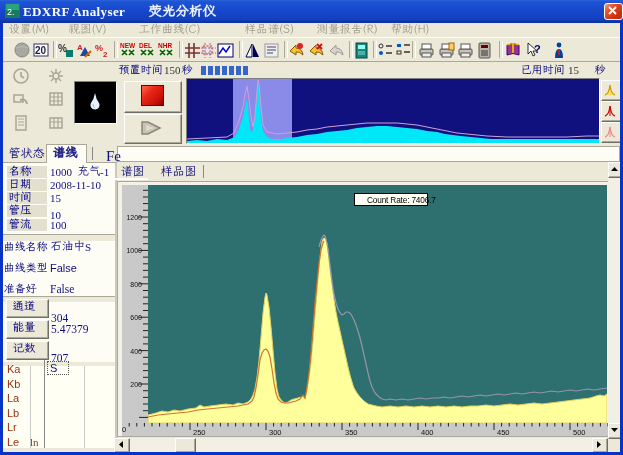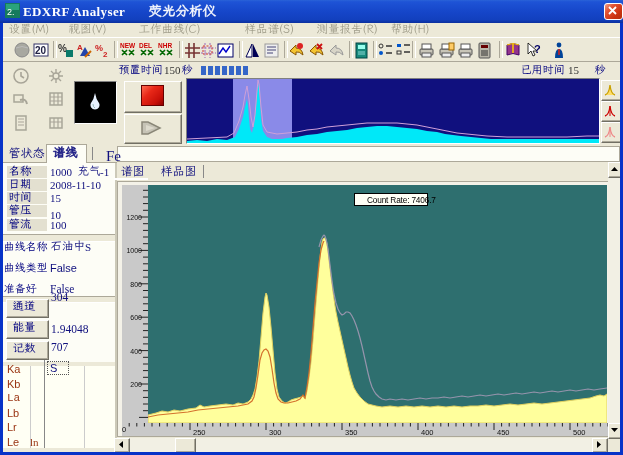--- a/index.html
+++ b/index.html
@@ -309,39 +309,39 @@
 <div class="abs" style="left:50px;top:262px;font-size:11px;color:#10107E;z-index:9;font-family:'Liberation Sans'">False</div>
 <svg style="position:absolute;left:3px;top:283px;z-index:9" width="35" height="15" viewBox="0 0 35 15">
       <path d="M7.5 7.2 7.4 8.7 5.6 8.8V7.2ZM7.5 5.4 7.5 6.6 5.6 6.7V5.5ZM2.3 8.4Q2.7 8.0 3.0 7.5Q3.4 7.0 3.7 6.6Q3.9 6.1 4.1 5.8Q4.3 5.5 4.3 5.4Q4.3 5.3 4.2 5.3Q4.0 5.3 3.8 5.6Q3.5 5.9 3.2 6.3Q2.8 6.8 2.4 7.2Q2.1 7.6 1.7 7.9Q1.4 8.2 1.2 8.2Q1.1 8.3 1.1 8.3Q1.1 8.4 1.2 8.5Q1.4 8.7 1.7 8.8Q1.8 8.8 1.8 8.8Q1.8 8.8 1.8 8.8Q1.9 8.8 2.0 8.7Q2.1 8.6 2.3 8.4ZM7.5 3.5 7.5 4.8 5.6 4.9V3.6ZM3.3 4.0Q3.4 4.0 3.5 3.9Q3.6 3.8 3.7 3.7Q3.8 3.6 3.8 3.5Q3.8 3.5 3.6 3.3Q3.4 3.1 3.2 2.9Q3.0 2.6 2.7 2.4Q2.5 2.2 2.3 2.0Q2.1 1.9 2.0 1.9Q1.9 1.9 1.8 2.0Q1.6 2.2 1.6 2.3Q1.6 2.3 1.8 2.5Q2.1 2.7 2.5 3.1Q2.8 3.5 3.1 3.8Q3.2 4.0 3.3 4.0ZM5.6 9.4 10.9 9.2Q11.0 9.2 11.1 9.1Q11.2 9.1 11.2 9.0Q11.2 8.9 11.0 8.8Q10.9 8.7 10.8 8.6Q10.7 8.5 10.6 8.5Q10.6 8.5 10.5 8.5Q10.3 8.6 10.0 8.6L8.1 8.7L8.1 7.1L10.1 7.0Q10.2 7.0 10.2 7.0Q10.3 7.0 10.3 6.9Q10.3 6.8 10.2 6.7Q10.1 6.6 9.9 6.5Q9.8 6.4 9.8 6.4Q9.7 6.4 9.7 6.4Q9.5 6.4 9.4 6.5Q9.3 6.5 9.2 6.5L8.1 6.5L8.1 5.3L10.0 5.2Q10.1 5.2 10.2 5.2Q10.2 5.2 10.2 5.1Q10.2 5.0 10.1 4.9Q10.0 4.8 9.9 4.7Q9.8 4.6 9.7 4.6Q9.7 4.6 9.6 4.6Q9.5 4.7 9.4 4.7Q9.3 4.7 9.2 4.7L8.1 4.7L8.2 3.5L10.4 3.4Q10.5 3.3 10.5 3.3Q10.6 3.3 10.6 3.2Q10.6 3.1 10.5 3.0Q10.4 2.9 10.3 2.8Q10.1 2.7 10.0 2.7Q10.0 2.7 9.9 2.7Q9.8 2.8 9.5 2.8L8.2 2.9Q8.6 2.3 8.7 2.0Q8.9 1.7 8.9 1.6Q9.0 1.4 9.0 1.4Q9.0 1.3 8.8 1.2Q8.7 1.1 8.6 1.1Q8.4 1.0 8.3 1.0Q8.1 1.0 8.1 1.1Q8.1 1.1 8.1 1.1Q8.2 1.2 8.2 1.3Q8.2 1.3 8.1 1.7Q8.0 2.1 7.6 2.9L5.7 3.0Q6.0 2.6 6.3 2.1Q6.5 1.7 6.8 1.2Q6.8 1.1 6.8 1.1Q6.8 1.1 6.8 1.0Q6.8 0.9 6.7 0.8Q6.5 0.7 6.4 0.6Q6.2 0.6 6.1 0.6Q6.0 0.6 6.0 0.7V0.7Q6.0 0.8 6.0 0.8Q6.0 0.8 6.0 0.9Q6.0 1.1 5.8 1.5Q5.6 2.0 5.2 2.6Q4.9 3.1 4.4 3.7Q4.0 4.3 3.5 4.9Q3.4 5.1 3.4 5.1Q3.4 5.2 3.5 5.2Q3.6 5.2 4.0 4.9Q4.4 4.5 5.0 3.9L4.9 9.1Q4.9 9.4 4.8 9.7Q4.8 9.8 4.8 9.9Q4.8 9.9 4.8 9.9Q4.8 10.2 5.0 10.3Q5.1 10.4 5.3 10.4L5.4 10.5Q5.6 10.5 5.6 10.2Z M14.2 10.0Q14.2 10.2 14.4 10.3Q14.6 10.5 14.8 10.5Q15.0 10.5 15.0 10.2V10.2L14.9 9.8L19.9 9.7Q20.0 9.7 20.1 9.6Q20.2 9.6 20.2 9.5Q20.2 9.4 19.9 9.1L20.3 6.4Q20.3 6.4 20.3 6.3Q20.3 6.3 20.3 6.2Q20.3 6.2 20.2 6.0Q20.1 5.8 19.8 5.8H19.7L14.7 6.1Q14.2 5.9 14.0 5.9Q13.9 5.9 13.9 5.9Q13.9 6.0 13.9 6.0Q14.1 6.3 14.1 6.7L14.2 9.2Q14.3 9.2 14.3 9.3V9.7ZM19.6 6.4 19.5 7.4 17.4 7.5 17.4 6.5ZM16.8 6.6 16.8 7.5 14.8 7.6 14.7 6.7ZM19.4 8.0 19.3 9.1 17.4 9.1 17.4 8.1ZM16.8 8.1 16.8 9.2 14.9 9.2 14.8 8.2ZM16.5 3.9Q14.8 5.1 12.4 5.9Q12.0 6.1 12.0 6.2Q12.0 6.3 12.1 6.3Q12.2 6.3 12.7 6.2Q15.1 5.7 17.1 4.3Q18.5 5.2 20.1 5.7Q20.7 5.9 21.1 6.0Q21.5 6.1 21.6 6.1Q21.6 6.1 21.7 6.0Q21.9 5.9 22.0 5.8Q22.1 5.6 22.1 5.5Q22.1 5.5 21.9 5.4Q20.8 5.2 19.8 4.9Q18.8 4.5 17.7 3.9Q18.6 3.3 19.3 2.5Q19.5 2.3 19.6 2.2Q19.7 2.1 19.7 2.0Q19.7 1.9 19.5 1.7Q19.4 1.6 19.2 1.6L19.0 1.6L16.2 1.8Q16.6 1.4 16.7 1.2Q16.9 1.0 16.9 1.0Q16.9 0.8 16.4 0.5Q16.2 0.4 16.2 0.4Q16.1 0.4 16.1 0.7Q16.1 0.9 15.7 1.4Q14.9 2.4 13.3 3.7Q13.1 3.9 13.1 4.0Q13.1 4.0 13.2 4.0Q13.3 4.0 13.8 3.8Q14.3 3.5 15.1 2.8Q15.9 3.5 16.5 3.9ZM15.6 2.4 18.6 2.2Q17.9 2.9 17.1 3.6Q16.3 3.1 15.6 2.4Z M25.2 4.6 26.3 4.4Q26.2 5.3 26.0 5.9Q25.8 6.6 25.6 7.1Q25.1 6.6 24.7 6.2Q24.8 5.8 24.9 5.4Q25.1 5.0 25.2 4.6ZM30.5 5.6 33.2 5.4Q33.3 5.4 33.4 5.4Q33.5 5.3 33.5 5.2Q33.5 5.2 33.4 5.0Q33.2 4.9 33.1 4.8Q33.0 4.7 32.9 4.7Q32.9 4.7 32.8 4.7Q32.8 4.8 32.8 4.8Q32.6 4.8 32.5 4.8Q32.4 4.8 32.2 4.9L30.4 5.0Q30.4 4.7 30.3 4.5Q30.3 4.2 30.2 4.0Q30.7 3.5 31.1 3.0Q31.5 2.5 31.9 1.9Q31.9 1.9 32.0 1.8Q32.1 1.8 32.1 1.7Q32.1 1.6 31.9 1.4Q31.8 1.3 31.6 1.3H31.5L28.5 1.5H28.3Q28.2 1.5 28.1 1.5Q28.0 1.5 27.9 1.4Q27.9 1.4 27.8 1.4Q27.7 1.4 27.7 1.5Q27.7 1.6 27.9 1.8Q28.1 2.1 28.3 2.1H28.4Q28.4 2.1 28.5 2.1Q28.6 2.1 28.7 2.1L31.1 1.9Q30.9 2.3 30.6 2.7Q30.3 3.0 29.9 3.4L29.9 3.3Q29.8 3.3 29.8 3.2Q29.7 3.2 29.7 3.2Q29.6 3.2 29.5 3.2Q29.2 3.4 29.2 3.5Q29.2 3.6 29.3 3.7Q29.5 3.9 29.6 4.3Q29.7 4.6 29.8 5.0L27.8 5.1H27.7Q27.6 5.1 27.4 5.1Q27.3 5.1 27.2 5.0Q27.2 5.0 27.1 5.0Q27.1 5.0 27.1 5.1Q27.1 5.2 27.1 5.4Q27.2 5.5 27.4 5.6Q27.4 5.7 27.5 5.7Q27.6 5.7 27.7 5.7Q27.7 5.7 27.8 5.7Q27.9 5.7 28.0 5.7L29.9 5.6Q30.0 6.1 30.0 6.7Q30.0 7.3 30.0 7.8Q30.0 8.4 30.0 8.8Q30.0 9.1 30.0 9.3Q29.9 9.4 29.9 9.4Q29.9 9.5 29.9 9.5Q29.8 9.5 29.8 9.5Q29.2 9.3 28.5 9.0Q28.3 8.9 28.2 8.9Q28.1 8.9 28.1 8.9Q28.1 9.1 28.2 9.2Q28.4 9.4 28.7 9.6Q29.0 9.8 29.2 10.0Q29.5 10.2 29.8 10.3Q30.0 10.4 30.1 10.4Q30.4 10.4 30.5 10.1Q30.6 9.8 30.7 9.3Q30.7 8.7 30.7 8.1Q30.7 7.5 30.7 6.8Q30.6 6.2 30.5 5.6ZM27.5 3.8 27.1 3.8 27.1 3.5V3.4Q27.1 3.2 26.9 3.1Q26.8 3.0 26.6 3.0Q26.5 3.0 26.4 3.0Q26.3 3.0 26.3 3.1Q26.3 3.1 26.3 3.2Q26.3 3.3 26.4 3.4Q26.4 3.5 26.4 3.6V3.6L26.4 3.9Q26.1 4.0 25.8 4.0Q25.6 4.0 25.3 4.1Q25.4 3.4 25.6 2.7Q25.7 2.1 25.8 1.5V1.5Q25.8 1.3 25.6 1.2Q25.5 1.1 25.3 1.1Q25.1 1.0 25.0 1.0Q24.9 1.0 24.9 1.1Q24.9 1.2 24.9 1.2Q25.0 1.4 25.0 1.6V1.7Q25.0 2.1 24.9 2.8Q24.8 3.4 24.6 4.1Q24.4 4.1 24.1 4.2Q23.9 4.2 23.6 4.2Q23.6 4.2 23.5 4.2Q23.4 4.2 23.3 4.2Q23.3 4.2 23.2 4.2Q23.1 4.2 23.1 4.2H23.0Q22.9 4.2 22.9 4.2Q22.9 4.3 23.0 4.4Q23.0 4.6 23.2 4.7Q23.3 4.9 23.5 4.9Q23.5 4.9 23.6 4.9Q23.6 4.9 23.8 4.8Q24.0 4.8 24.5 4.7Q24.4 5.0 24.3 5.3Q24.3 5.7 24.2 5.9Q24.1 6.1 24.1 6.1Q24.1 6.2 24.1 6.3Q24.1 6.3 24.1 6.4Q24.1 6.4 24.1 6.4Q24.2 6.6 24.3 6.7Q24.4 6.7 24.5 6.8Q24.7 7.0 24.9 7.2Q25.1 7.4 25.3 7.6Q24.9 8.3 24.4 8.8Q23.8 9.3 23.3 9.7Q23.1 9.9 23.1 10.0Q23.1 10.0 23.2 10.0Q23.3 10.0 23.7 9.8Q24.1 9.6 24.7 9.2Q25.2 8.7 25.7 8.0Q26.0 8.3 26.2 8.6Q26.5 8.9 26.7 9.2Q26.8 9.3 26.8 9.3Q27.0 9.3 27.1 9.2Q27.3 9.0 27.3 8.9Q27.3 8.8 27.1 8.7Q26.9 8.5 26.7 8.2Q26.5 8.0 26.3 7.8Q26.1 7.6 26.0 7.5Q26.4 6.9 26.6 6.1Q26.8 5.3 27.0 4.2Q27.6 4.1 27.7 4.0Q27.8 3.9 27.8 3.9Q27.8 3.8 27.6 3.8Q27.6 3.8 27.6 3.8Q27.5 3.8 27.5 3.8Z" fill="#00007F"></path>
     </svg>
 <div class="abs mono" style="left:50px;top:283px;font-size:11.5px;color:#10107E;z-index:9">False</div>
 <div class="abs" style="left:3px;top:296px;width:112px;height:5px;background:#ECE9D8;border-top:1px solid #ACA899;border-bottom:1px solid #fff;z-index:8"></div>
 <div class="abs btn" style="left:6px;top:299px;width:41px;height:17px;z-index:8"></div>
 <svg style="position:absolute;left:12px;top:300px;z-index:9" width="25" height="16" viewBox="0 0 25 16">
       <path d="M7.1 5.1V6.2L5.5 6.3V5.2ZM9.6 5.0V6.1L7.8 6.2V5.1ZM10.9 10.5H10.9Q11.1 10.5 11.3 10.4Q11.4 10.2 11.4 10.1Q11.5 9.9 11.5 9.9Q11.5 9.8 11.3 9.8H11.2Q10.4 9.8 9.4 9.7Q8.4 9.6 7.3 9.4Q6.3 9.3 5.4 9.1Q4.5 9.0 3.8 8.8Q3.6 8.8 3.4 8.8Q3.2 8.7 3.0 8.7Q3.6 8.3 3.8 8.1Q4.0 7.8 4.0 7.6Q4.0 7.5 3.9 7.4Q3.9 7.3 3.7 7.2Q3.5 7.0 3.0 6.7Q2.9 6.7 2.9 6.7Q2.9 6.6 2.9 6.6Q3.1 6.4 3.3 6.1Q3.5 5.9 3.8 5.5Q3.9 5.5 3.9 5.4Q4.0 5.3 4.0 5.2Q4.0 5.1 3.9 5.1Q3.8 5.0 3.7 4.9Q3.6 4.9 3.6 4.9Q3.5 4.9 3.5 4.9Q3.5 4.9 3.4 4.9L1.9 5.0Q1.8 5.0 1.8 5.0Q1.7 5.0 1.7 5.0Q1.5 5.0 1.3 5.0Q1.3 5.0 1.3 5.0Q1.2 5.0 1.2 5.0Q1.1 5.0 1.1 5.0Q1.1 5.2 1.3 5.4Q1.5 5.6 1.7 5.6Q1.8 5.6 1.9 5.6Q1.9 5.6 2.1 5.6L3.0 5.5Q2.8 5.7 2.7 5.9Q2.5 6.1 2.4 6.3Q2.2 6.6 2.2 6.8Q2.2 7.0 2.5 7.2Q2.7 7.3 2.9 7.4Q3.0 7.5 3.2 7.6Q3.2 7.6 3.2 7.7Q3.2 7.7 3.2 7.7Q2.8 8.2 2.1 8.7Q1.6 8.8 1.4 8.8Q1.1 8.9 1.1 8.9Q1.0 9.0 1.0 9.1Q1.0 9.4 1.1 9.5Q1.2 9.6 1.3 9.6Q1.4 9.6 1.5 9.5Q1.8 9.4 2.1 9.4Q2.4 9.3 2.7 9.3Q3.0 9.3 3.2 9.4Q3.5 9.4 3.7 9.5Q4.4 9.6 5.3 9.8Q6.2 9.9 7.2 10.1Q8.2 10.3 9.1 10.4Q10.1 10.5 10.9 10.5ZM7.2 3.6 7.1 4.6 5.5 4.7V3.7ZM9.6 3.5V4.5L7.8 4.6V3.6ZM3.1 4.3Q3.2 4.3 3.3 4.2Q3.4 4.1 3.4 4.0Q3.5 3.9 3.5 3.8Q3.5 3.7 3.3 3.6Q3.2 3.5 2.9 3.3Q2.7 3.1 2.4 3.0Q2.2 2.8 2.0 2.7Q1.8 2.6 1.7 2.6Q1.7 2.6 1.5 2.7Q1.4 2.9 1.4 3.0Q1.4 3.0 1.4 3.1Q1.5 3.2 1.6 3.2Q1.9 3.4 2.2 3.7Q2.5 3.9 2.9 4.2Q3.0 4.3 3.1 4.3ZM3.6 2.7Q3.7 2.7 3.9 2.6Q4.0 2.4 4.0 2.3Q4.0 2.2 3.9 2.0Q3.7 1.9 3.5 1.7Q3.2 1.5 3.0 1.4Q2.7 1.2 2.6 1.1Q2.4 1.0 2.3 1.0Q2.2 1.0 2.1 1.2Q2.0 1.3 2.0 1.3Q2.0 1.4 2.2 1.6Q2.8 2.0 3.4 2.6Q3.5 2.7 3.6 2.7ZM9.6 6.6 9.6 8.3Q9.1 8.2 8.5 7.9Q8.4 7.9 8.4 7.9Q8.3 7.9 8.3 7.9Q8.2 7.9 8.2 7.9Q8.2 8.0 8.4 8.2Q8.6 8.4 8.9 8.7Q9.2 8.9 9.4 9.0Q9.7 9.2 9.7 9.2Q9.9 9.2 10.1 9.0Q10.3 8.8 10.3 8.6Q10.3 8.5 10.3 8.4Q10.3 8.3 10.3 8.2L10.2 3.5Q10.2 3.5 10.3 3.4Q10.3 3.3 10.3 3.3Q10.3 3.2 10.2 3.1Q10.1 2.9 9.8 2.9H9.7L7.9 3.0L7.7 2.9Q8.2 2.6 8.7 2.3Q9.1 2.0 9.6 1.6Q9.7 1.6 9.8 1.5Q9.8 1.4 9.8 1.3Q9.8 1.2 9.7 1.1Q9.6 0.9 9.3 0.9H9.2L5.4 1.2Q5.3 1.2 5.3 1.2Q5.2 1.2 5.2 1.2Q5.0 1.2 4.8 1.2Q4.8 1.1 4.8 1.1Q4.8 1.1 4.7 1.1Q4.7 1.1 4.7 1.2L4.7 1.4Q4.8 1.5 5.0 1.7Q5.0 1.8 5.1 1.8Q5.2 1.8 5.3 1.8Q5.3 1.8 5.4 1.8Q5.5 1.8 5.6 1.8L8.7 1.6Q8.5 1.7 8.1 2.0Q7.8 2.3 7.3 2.6Q7.0 2.3 6.7 2.1Q6.4 1.9 6.4 1.9Q6.3 1.9 6.2 2.0Q6.1 2.1 6.1 2.2L6.1 2.3Q6.1 2.3 6.2 2.4Q6.4 2.6 6.7 2.7Q6.9 2.9 7.1 3.0L5.5 3.1Q5.2 3.0 5.0 3.0Q4.8 2.9 4.8 2.9Q4.7 2.9 4.7 3.0Q4.7 3.0 4.7 3.1Q4.8 3.4 4.8 3.8L4.8 7.6Q4.8 7.8 4.8 8.0Q4.8 8.2 4.8 8.3Q4.8 8.3 4.8 8.4Q4.8 8.4 4.8 8.4Q4.8 8.6 4.9 8.7Q5.0 8.8 5.1 8.8L5.3 8.8Q5.4 8.8 5.4 8.7Q5.5 8.7 5.5 8.5V6.8L7.1 6.7V7.3Q7.1 7.8 7.1 8.1Q7.1 8.1 7.1 8.1Q7.1 8.2 7.1 8.2Q7.1 8.3 7.2 8.4Q7.3 8.5 7.5 8.6Q7.6 8.6 7.6 8.6Q7.8 8.6 7.8 8.4V6.7Z M20.5 7.1 20.5 8.0 17.7 8.1 17.7 7.2ZM20.6 5.8 20.5 6.5 17.7 6.7 17.6 5.9ZM22.6 10.6H22.7Q22.9 10.6 23.0 10.4Q23.1 10.3 23.2 10.1Q23.3 10.0 23.3 10.0Q23.3 9.9 23.0 9.9H22.9Q22.1 9.9 21.0 9.8Q20.0 9.7 18.9 9.5Q17.9 9.4 17.0 9.2Q16.0 9.0 15.3 8.9Q15.0 8.8 14.7 8.8Q15.2 8.3 15.4 8.1Q15.6 7.9 15.6 7.7Q15.6 7.6 15.5 7.5Q15.5 7.5 15.3 7.3Q15.0 7.2 14.6 6.9Q14.5 6.8 14.5 6.8Q14.5 6.8 14.5 6.7Q14.7 6.5 14.9 6.2Q15.1 6.0 15.4 5.6Q15.5 5.6 15.5 5.5Q15.6 5.4 15.6 5.4Q15.6 5.2 15.4 5.1Q15.3 5.0 15.1 5.0Q15.1 5.0 15.1 5.0Q15.1 5.0 15.0 5.0L13.4 5.1Q13.4 5.1 13.3 5.1Q13.2 5.1 13.2 5.1Q13.0 5.1 12.8 5.1Q12.8 5.1 12.8 5.1Q12.8 5.1 12.8 5.1Q12.7 5.1 12.7 5.2L12.7 5.3Q12.8 5.5 12.9 5.6Q13.0 5.7 13.3 5.7Q13.3 5.7 13.4 5.7Q13.5 5.7 13.6 5.7L14.6 5.6Q14.4 5.8 14.3 6.0Q14.1 6.2 14.0 6.4Q13.8 6.7 13.8 6.9Q13.8 7.1 14.1 7.3Q14.5 7.5 14.8 7.7Q14.8 7.8 14.8 7.8Q14.8 7.8 14.8 7.9Q14.6 8.1 14.4 8.3Q14.1 8.5 13.8 8.8Q13.2 8.8 12.9 8.9Q12.6 8.9 12.5 9.0Q12.4 9.1 12.4 9.2Q12.4 9.5 12.6 9.6Q12.7 9.6 12.7 9.6Q12.8 9.6 12.9 9.6Q13.3 9.5 13.6 9.4Q13.9 9.4 14.2 9.4Q14.4 9.4 14.7 9.4Q15.0 9.5 15.2 9.5Q15.8 9.6 16.5 9.8Q17.2 9.9 18.0 10.1Q18.8 10.2 19.6 10.3Q20.4 10.4 21.2 10.5Q22.0 10.6 22.6 10.6ZM20.6 4.5 20.6 5.2 17.6 5.4 17.6 4.7ZM14.7 4.5Q14.8 4.5 14.9 4.3Q15.0 4.2 15.0 4.1Q15.1 4.0 15.1 4.0Q15.1 3.8 14.9 3.7Q14.9 3.6 14.6 3.5Q14.4 3.4 14.2 3.2Q13.9 3.0 13.6 2.9Q13.4 2.7 13.3 2.7Q13.2 2.7 13.0 2.9Q12.9 3.0 12.9 3.1Q12.9 3.2 13.2 3.3Q13.4 3.5 13.8 3.8Q14.1 4.0 14.4 4.3Q14.6 4.5 14.7 4.5ZM15.2 2.9Q15.2 2.9 15.3 2.8Q15.4 2.7 15.5 2.6Q15.6 2.5 15.6 2.4Q15.6 2.3 15.4 2.2Q15.3 2.0 15.0 1.8Q14.8 1.6 14.6 1.5Q14.3 1.3 14.1 1.2Q13.9 1.1 13.9 1.1Q13.7 1.1 13.6 1.3Q13.5 1.4 13.5 1.5Q13.5 1.6 13.7 1.7Q14.0 1.9 14.3 2.2Q14.6 2.4 14.9 2.7Q15.1 2.9 15.2 2.9ZM18.5 2.0Q18.5 1.9 18.4 1.7Q18.2 1.5 18.0 1.3Q17.7 1.1 17.5 0.9Q17.3 0.8 17.3 0.8Q17.1 0.8 17.0 0.9Q16.9 1.1 16.9 1.1Q16.9 1.2 17.0 1.3Q17.3 1.5 17.5 1.8Q17.7 2.0 17.9 2.3Q18.0 2.4 18.1 2.4Q18.1 2.4 18.3 2.3Q18.4 2.3 18.5 2.2Q18.5 2.1 18.5 2.0ZM17.8 8.7 21.1 8.6Q21.2 8.6 21.3 8.6Q21.4 8.5 21.4 8.5Q21.4 8.3 21.1 8.0L21.3 4.6Q21.3 4.5 21.4 4.5Q21.4 4.4 21.4 4.3Q21.4 4.3 21.3 4.2Q21.3 4.1 21.2 4.0Q21.0 3.9 20.9 3.9H20.7L18.5 4.0Q18.9 3.7 19.0 3.6Q19.2 3.4 19.2 3.4Q19.2 3.3 19.2 3.3Q19.2 3.2 19.2 3.2Q19.2 3.1 19.1 3.0L22.2 2.8Q22.5 2.8 22.5 2.6Q22.5 2.6 22.4 2.4Q22.3 2.3 22.2 2.2Q22.0 2.2 21.9 2.2Q21.9 2.2 21.8 2.2Q21.8 2.2 21.8 2.2Q21.6 2.2 21.5 2.2Q21.4 2.3 21.2 2.3L19.8 2.4Q20.3 1.9 20.6 1.6Q20.9 1.2 20.9 1.1Q20.9 1.0 20.6 0.8Q20.4 0.5 20.3 0.5Q20.2 0.5 20.2 0.6Q20.1 0.8 20.1 0.9Q20.1 1.0 20.0 1.1Q19.9 1.3 19.6 1.7Q19.4 2.0 19.0 2.4L16.4 2.6Q16.3 2.6 16.3 2.6Q16.2 2.6 16.2 2.6Q16.0 2.6 15.8 2.6H15.7Q15.6 2.6 15.6 2.6Q15.6 2.7 15.7 2.7Q15.7 2.9 15.9 3.0Q16.0 3.2 16.2 3.2Q16.3 3.2 16.4 3.2Q16.5 3.2 16.6 3.1L18.6 3.0Q18.5 3.2 18.3 3.5Q18.0 3.8 17.8 4.1L17.6 4.1Q17.1 3.9 16.9 3.9Q16.8 3.9 16.8 4.0Q16.8 4.1 16.8 4.2Q16.9 4.3 16.9 4.5Q16.9 4.6 16.9 4.8L17.1 7.9V8.1Q17.1 8.2 17.1 8.4Q17.1 8.5 17.0 8.6V8.7Q17.0 8.9 17.2 8.9Q17.3 9.0 17.4 9.1Q17.5 9.1 17.6 9.1Q17.7 9.1 17.7 9.0Q17.8 9.0 17.8 8.9V8.8Z" fill="#00007F"></path>
     </svg>
-<div class="abs mono" style="left:51px;top:291px;font-size:11.5px;color:#10107E;z-index:9">304</div>
+<div class="abs mono" style="left:51px;top:312px;font-size:11.5px;color:#10107E;z-index:9">304</div>
 <div class="abs btn" style="left:6px;top:320px;width:41px;height:17px;z-index:8"></div>
 <svg style="position:absolute;left:12px;top:321px;z-index:9" width="25" height="16" viewBox="0 0 25 16">
       <path d="M5.2 6.8 5.2 7.7 2.8 7.8 2.8 6.9ZM7.0 6.0 7.0 9.3Q7.0 9.8 7.2 10.1Q7.3 10.3 7.8 10.4Q8.2 10.5 9.0 10.5Q9.4 10.5 9.8 10.4Q10.3 10.4 10.7 10.3Q11.0 10.2 11.2 10.1Q11.3 9.9 11.4 9.5Q11.4 9.1 11.4 8.5Q11.4 8.3 11.4 8.1Q11.4 7.8 11.3 7.7Q11.3 7.5 11.2 7.5Q11.0 7.5 11.0 7.9Q11.0 8.5 10.9 8.8Q10.8 9.1 10.8 9.3Q10.7 9.5 10.6 9.5Q10.5 9.6 10.4 9.6Q10.1 9.7 9.7 9.7Q9.4 9.7 9.0 9.7Q8.3 9.7 8.1 9.7Q7.8 9.7 7.7 9.6Q7.7 9.5 7.7 9.3L7.7 8.2Q8.4 8.0 9.0 7.7Q9.7 7.5 10.4 7.2Q10.5 7.1 10.6 7.1Q10.6 7.0 10.6 6.9Q10.6 6.9 10.5 6.7Q10.5 6.5 10.4 6.3Q10.3 6.2 10.2 6.2Q10.1 6.2 10.1 6.3Q9.9 6.6 9.7 6.7Q9.3 6.9 8.8 7.2Q8.3 7.4 7.7 7.6L7.7 5.8Q7.7 5.6 7.6 5.5Q7.4 5.5 7.3 5.4Q7.1 5.4 7.0 5.4Q6.8 5.4 6.8 5.5Q6.8 5.5 6.8 5.5Q7.0 5.7 7.0 6.0ZM5.2 5.3 5.2 6.2 2.8 6.3 2.8 5.5ZM5.2 8.3 5.2 10.0Q4.9 9.9 4.6 9.8Q4.3 9.8 4.1 9.6Q3.9 9.6 3.8 9.6Q3.7 9.6 3.7 9.6Q3.7 9.7 3.9 9.9Q4.1 10.1 4.4 10.4Q4.7 10.6 5.0 10.7Q5.3 10.9 5.4 10.9Q5.5 10.9 5.6 10.8Q5.7 10.7 5.9 10.6Q6.0 10.4 6.0 10.2Q6.0 10.1 6.0 10.0Q6.0 9.9 6.0 9.8L5.9 5.3Q5.9 5.3 5.9 5.2Q5.9 5.2 5.9 5.1Q5.9 5.0 5.9 5.0Q5.8 4.9 5.7 4.8Q5.6 4.7 5.6 4.7Q5.5 4.7 5.5 4.7Q5.4 4.7 5.4 4.7Q5.4 4.7 5.3 4.7L2.8 4.9Q2.2 4.6 2.1 4.6Q2.0 4.6 2.0 4.7Q2.0 4.7 2.0 4.8Q2.0 4.8 2.0 4.9Q2.1 5.0 2.1 5.2Q2.1 5.3 2.1 5.5V5.6L2.1 9.6Q2.1 9.8 2.0 9.9Q2.0 10.0 2.0 10.2Q2.0 10.2 2.0 10.3Q2.0 10.4 2.1 10.6Q2.3 10.7 2.4 10.7Q2.5 10.8 2.6 10.8Q2.8 10.8 2.8 10.4L2.8 8.4ZM2.1 3.5 1.9 3.5Q1.9 3.6 1.8 3.6Q1.8 3.6 1.7 3.6Q1.6 3.6 1.5 3.5Q1.4 3.5 1.3 3.5H1.3Q1.1 3.5 1.1 3.6Q1.1 3.6 1.2 3.7Q1.3 4.0 1.4 4.1Q1.5 4.2 1.7 4.2Q1.8 4.2 2.2 4.2Q2.6 4.1 3.2 4.0Q3.8 3.9 4.4 3.8Q5.0 3.7 5.5 3.6Q5.7 3.9 5.9 4.2Q6.0 4.4 6.2 4.4Q6.2 4.4 6.3 4.4Q6.4 4.3 6.5 4.2Q6.6 4.1 6.6 4.0Q6.6 3.9 6.5 3.7Q6.4 3.5 6.2 3.3Q6.0 3.0 5.7 2.8Q5.5 2.5 5.4 2.3Q5.2 2.1 5.1 2.1Q5.0 1.9 4.8 1.9Q4.7 1.9 4.6 2.0Q4.5 2.1 4.5 2.2Q4.5 2.3 4.6 2.4Q4.8 2.6 4.9 2.7Q5.0 2.9 5.2 3.1Q4.6 3.2 4.0 3.3Q3.5 3.4 2.9 3.4Q3.3 2.9 3.6 2.4Q3.9 1.9 4.1 1.6Q4.2 1.2 4.2 1.2Q4.2 1.0 4.1 0.9Q3.9 0.7 3.7 0.6Q3.6 0.6 3.5 0.6Q3.4 0.6 3.4 0.7V0.8Q3.4 1.1 3.2 1.5Q3.0 2.0 2.7 2.5Q2.4 3.0 2.1 3.5ZM7.1 1.1 7.0 4.3Q7.0 4.8 7.3 5.0Q7.5 5.3 7.8 5.3Q8.1 5.3 8.3 5.4Q8.6 5.4 8.9 5.4Q9.6 5.4 10.0 5.3Q10.4 5.3 10.6 5.1Q10.8 5.0 10.9 4.8Q10.9 4.6 10.9 4.2Q10.9 3.5 10.9 3.2Q10.8 2.9 10.7 2.9Q10.7 2.9 10.6 3.0Q10.5 3.1 10.5 3.3Q10.4 3.9 10.4 4.2Q10.3 4.4 10.2 4.5Q10.1 4.6 9.9 4.6Q9.7 4.7 9.4 4.7Q9.1 4.7 8.9 4.7Q8.4 4.7 8.1 4.7Q7.9 4.6 7.8 4.5Q7.7 4.5 7.7 4.3L7.7 3.6Q8.4 3.4 9.0 3.1Q9.6 2.9 10.3 2.5Q10.3 2.5 10.3 2.5Q10.4 2.4 10.4 2.3Q10.4 2.3 10.3 2.1Q10.3 1.9 10.2 1.8Q10.1 1.6 10.0 1.6Q10.0 1.6 9.9 1.7Q9.8 1.9 9.6 2.1Q9.3 2.2 9.0 2.4Q8.7 2.6 8.3 2.7Q8.0 2.9 7.8 3.0L7.8 0.9Q7.8 0.8 7.6 0.7Q7.5 0.6 7.3 0.5Q7.1 0.5 7.0 0.5Q6.9 0.5 6.9 0.6Q6.9 0.6 6.9 0.6Q7.0 0.8 7.0 0.9Q7.1 1.1 7.1 1.1Z M17.4 6.9V7.5L15.5 7.6L15.5 7.0ZM20.1 6.8 20.0 7.4 18.0 7.5V6.8ZM17.4 5.8V6.4L15.4 6.5L15.4 5.9ZM20.2 5.7 20.1 6.2 18.0 6.3V5.8ZM13.8 10.5 22.5 10.4Q22.8 10.4 22.8 10.2Q22.8 10.1 22.6 9.9Q22.5 9.8 22.4 9.7Q22.3 9.7 22.2 9.7Q22.1 9.7 22.0 9.7Q21.9 9.7 21.8 9.8Q21.7 9.8 21.5 9.8L18.0 9.9V9.2L20.9 9.1Q21.1 9.1 21.1 8.9Q21.1 8.8 21.0 8.7Q20.9 8.6 20.8 8.5Q20.7 8.5 20.6 8.5Q20.6 8.5 20.5 8.5Q20.4 8.5 20.2 8.5Q20.1 8.6 20.0 8.6L18.0 8.6V8.0L20.6 7.9Q20.9 7.9 20.9 7.8Q20.9 7.7 20.7 7.4L20.9 5.7Q20.9 5.7 21.0 5.6Q21.0 5.6 21.0 5.5Q21.0 5.3 20.8 5.2Q20.6 5.1 20.5 5.1H20.4L15.4 5.4Q14.8 5.2 14.7 5.2Q14.5 5.2 14.5 5.3Q14.5 5.3 14.6 5.4Q14.6 5.5 14.7 5.6Q14.7 5.7 14.7 5.9L14.8 7.4Q14.9 7.5 14.9 7.6Q14.9 7.7 14.9 7.8Q14.9 7.8 14.9 7.9Q14.9 7.9 14.9 8.0V8.0Q14.9 8.2 15.0 8.3Q15.1 8.3 15.2 8.4Q15.3 8.4 15.4 8.4Q15.6 8.4 15.6 8.2V8.2L15.6 8.1L17.4 8.0V8.6L15.3 8.7H15.1Q15.0 8.7 14.9 8.7Q14.7 8.7 14.6 8.6Q14.6 8.6 14.6 8.6Q14.5 8.6 14.5 8.7Q14.5 8.7 14.5 8.7Q14.6 8.7 14.6 8.7Q14.7 9.1 14.8 9.2Q14.9 9.3 15.2 9.3Q15.3 9.3 15.3 9.3Q15.4 9.2 15.4 9.2L17.4 9.2V9.9L13.8 9.9Q13.6 9.9 13.4 9.9Q13.2 9.9 13.1 9.9Q13.1 9.9 13.1 9.9Q13.1 9.9 13.1 9.9Q13.0 9.9 13.0 9.9Q13.0 9.9 13.0 10.0Q13.1 10.4 13.3 10.4Q13.5 10.5 13.7 10.5ZM13.8 5.0 22.5 4.5Q22.7 4.5 22.7 4.3Q22.7 4.2 22.5 4.1Q22.4 4.0 22.3 4.0Q22.2 3.9 22.2 3.9Q22.1 3.9 22.1 3.9Q21.9 3.9 21.8 4.0Q21.7 4.0 21.6 4.0L13.7 4.4H13.5Q13.4 4.4 13.3 4.4Q13.2 4.3 13.1 4.3Q13.0 4.3 13.0 4.3Q13.0 4.3 13.0 4.4Q13.0 4.4 13.0 4.4Q13.1 4.8 13.3 4.9Q13.4 5.0 13.6 5.0Q13.6 5.0 13.7 5.0Q13.8 5.0 13.8 5.0ZM19.9 2.4 19.8 3.0 15.7 3.2 15.6 2.6ZM20.0 1.3 19.9 1.9 15.6 2.1 15.5 1.6ZM15.7 3.8 20.5 3.5Q20.6 3.5 20.7 3.5Q20.8 3.5 20.8 3.4Q20.8 3.3 20.5 3.0L20.8 1.3Q20.8 1.3 20.8 1.2Q20.8 1.2 20.8 1.1Q20.8 1.0 20.7 0.9Q20.6 0.8 20.3 0.8H20.2L15.5 1.1Q14.9 0.8 14.7 0.8Q14.6 0.8 14.6 0.9Q14.6 1.0 14.6 1.1Q14.8 1.3 14.8 1.6L15.0 3.0Q15.0 3.1 15.0 3.2Q15.0 3.3 15.0 3.4Q15.0 3.4 15.0 3.5Q15.0 3.5 15.0 3.6V3.7Q15.0 3.9 15.2 4.0Q15.4 4.0 15.5 4.0Q15.6 4.0 15.7 4.0Q15.7 4.0 15.7 3.8Z" fill="#00007F"></path>
     </svg>
-<div class="abs mono" style="left:51px;top:323px;font-size:11.5px;color:#10107E;z-index:9">1.94048</div>
+<div class="abs mono" style="left:51px;top:323px;font-size:11.5px;color:#10107E;z-index:9">5.47379</div>
 <div class="abs btn" style="left:6px;top:341px;width:41px;height:17px;z-index:8"></div>
 <svg style="position:absolute;left:12px;top:342px;z-index:9" width="25" height="16" viewBox="0 0 25 16">
       <path d="M3.2 5.2 3.1 9.3Q2.8 9.5 2.5 9.5Q2.3 9.5 2.3 9.6Q2.3 9.7 2.5 9.8Q2.6 10.0 2.8 10.1Q3.0 10.3 3.1 10.2Q3.3 10.2 3.5 10.1Q3.8 9.9 4.4 9.2Q5.0 8.5 5.2 8.3Q5.4 8.0 5.4 8.0Q5.4 7.9 5.3 7.9Q5.1 7.9 4.5 8.4Q3.9 8.8 3.7 9.0L3.9 5.2L3.9 5.1Q4.0 5.0 4.0 4.9Q4.0 4.8 3.9 4.6Q3.7 4.5 3.6 4.5L1.8 4.7Q1.7 4.7 1.7 4.7H1.5Q1.4 4.7 1.1 4.7Q1.1 4.7 1.1 4.8Q1.1 4.9 1.3 5.1Q1.4 5.4 1.7 5.4H1.9Q1.9 5.4 2.0 5.4ZM3.7 3.3Q3.9 3.6 4.1 3.6Q4.2 3.6 4.3 3.4Q4.5 3.2 4.5 3.1Q4.5 3.0 4.3 2.8Q4.2 2.6 3.9 2.4Q3.7 2.1 3.4 1.8Q3.1 1.6 2.9 1.4Q2.7 1.2 2.6 1.2Q2.5 1.2 2.4 1.4Q2.3 1.5 2.3 1.6Q2.3 1.7 2.4 1.8Q3.1 2.4 3.7 3.3ZM9.8 1.6 5.8 1.9 5.3 1.8Q5.2 1.8 5.2 1.9L5.3 2.0Q5.3 2.2 5.5 2.4Q5.6 2.5 5.9 2.5L6.1 2.5L9.5 2.3L9.3 4.8L6.6 4.9Q5.9 4.6 5.8 4.6Q5.6 4.6 5.6 4.7Q5.6 4.8 5.7 5.0Q5.8 5.2 5.8 5.5L5.8 8.9V9.0Q5.8 9.5 6.0 9.9Q6.3 10.2 6.8 10.2Q7.5 10.3 8.6 10.3Q9.7 10.3 10.7 10.2Q11.1 10.2 11.3 9.9Q11.5 9.6 11.6 9.2Q11.6 8.8 11.6 8.3Q11.6 7.0 11.4 7.0Q11.3 7.0 11.2 7.5Q11.0 9.2 10.7 9.4Q10.6 9.4 10.5 9.4Q9.4 9.6 8.5 9.6Q7.6 9.6 7.2 9.5Q6.8 9.5 6.7 9.3Q6.5 9.2 6.5 8.9L6.6 5.6L10.0 5.4Q10.1 5.4 10.3 5.4Q10.4 5.4 10.4 5.3Q10.4 5.2 10.1 4.8L10.3 2.3Q10.4 2.2 10.4 2.2Q10.4 2.1 10.4 2.0Q10.4 1.9 10.2 1.7Q10.0 1.6 9.9 1.6Z M15.2 7.4 16.4 7.2Q16.2 7.6 16.1 7.9Q15.9 8.3 15.6 8.6Q15.4 8.5 15.2 8.3Q15.0 8.2 14.7 8.1Q14.8 7.9 14.9 7.8Q15.0 7.6 15.2 7.4ZM18.0 6.6 17.3 6.6V6.6Q17.3 6.5 17.2 6.3Q17.1 6.2 16.9 6.1Q16.8 6.0 16.7 6.0Q16.6 6.0 16.6 6.2Q16.6 6.2 16.6 6.2Q16.6 6.3 16.6 6.3Q16.6 6.4 16.6 6.4Q16.6 6.5 16.6 6.6L16.5 6.7Q16.2 6.7 16.0 6.7Q15.7 6.8 15.4 6.8Q15.6 6.5 15.6 6.4Q15.7 6.3 15.7 6.2Q15.7 6.1 15.5 6.0Q15.4 5.9 15.3 5.8Q15.1 5.7 15.1 5.7Q15.0 5.7 15.0 5.8V5.9Q15.0 6.1 14.9 6.3Q14.9 6.5 14.7 6.8Q14.4 6.9 14.0 6.9Q13.7 6.9 13.4 6.9H13.3Q13.1 6.9 13.0 6.9Q12.9 6.9 12.8 6.8Q12.8 6.8 12.7 6.8Q12.6 6.8 12.6 6.9V6.9Q12.7 7.0 12.7 7.2Q12.8 7.3 12.9 7.5Q13.1 7.6 13.3 7.6Q13.3 7.6 13.4 7.6Q13.5 7.6 13.6 7.6L14.4 7.5Q14.2 7.8 14.1 7.9Q14.1 8.1 14.0 8.1Q14.0 8.2 14.0 8.2Q14.0 8.3 14.0 8.3Q14.1 8.5 14.2 8.5Q14.4 8.6 14.4 8.6Q14.6 8.7 14.8 8.8Q15.0 8.9 15.2 9.0Q14.7 9.5 14.2 9.8Q13.6 10.1 13.0 10.3Q12.6 10.5 12.6 10.6Q12.6 10.7 12.8 10.7Q12.8 10.7 13.1 10.6Q13.4 10.6 13.8 10.4Q14.2 10.3 14.7 10.1Q15.3 9.8 15.7 9.3Q16.1 9.5 16.4 9.8Q16.7 10.0 17.0 10.2Q17.1 10.3 17.2 10.3Q17.4 10.3 17.5 10.1Q17.5 10.0 17.5 9.9Q17.5 9.7 17.2 9.5Q16.9 9.3 16.2 8.9Q16.5 8.5 16.7 8.1Q17.0 7.6 17.2 7.0Q17.7 7.0 17.9 6.9Q18.2 6.9 18.3 6.8Q18.4 6.8 18.4 6.7Q18.4 6.6 18.1 6.6Q18.1 6.6 18.1 6.6Q18.0 6.6 18.0 6.6ZM19.5 4.0 21.1 3.9Q20.8 5.4 20.3 6.6Q20.1 6.1 19.8 5.4Q19.6 4.8 19.4 4.1ZM15.0 2.7Q15.0 2.7 14.9 2.5Q14.7 2.4 14.6 2.2Q14.4 2.1 14.3 1.9Q14.1 1.7 14.0 1.6Q13.9 1.6 13.9 1.6Q13.7 1.6 13.7 1.7Q13.6 1.8 13.6 1.9Q13.6 1.9 13.6 2.0Q13.8 2.2 14.0 2.5Q14.3 2.7 14.4 3.0Q14.5 3.1 14.6 3.1Q14.6 3.1 14.7 3.0Q14.8 3.0 14.9 2.9Q15.0 2.8 15.0 2.7ZM17.1 1.4Q17.1 1.6 17.0 1.7Q16.9 1.9 16.7 2.2Q16.5 2.5 16.2 2.8Q16.1 2.9 16.1 3.0Q16.1 3.0 16.2 3.0Q16.3 3.0 16.6 2.9Q16.8 2.7 17.1 2.5Q17.3 2.2 17.5 2.0Q17.7 1.8 17.7 1.8Q17.7 1.7 17.6 1.5Q17.5 1.4 17.3 1.3Q17.2 1.2 17.2 1.2Q17.1 1.2 17.1 1.4ZM15.9 3.8 18.0 3.6Q18.3 3.6 18.3 3.5Q18.3 3.4 18.1 3.2Q18.0 3.0 17.8 3.0Q17.8 3.0 17.7 3.1Q17.5 3.1 17.3 3.1L15.9 3.2L16.0 1.2Q16.0 1.0 15.8 1.0Q15.7 0.9 15.5 0.8Q15.3 0.8 15.3 0.8Q15.2 0.8 15.2 0.9Q15.2 0.9 15.2 1.0Q15.3 1.1 15.3 1.2Q15.3 1.3 15.3 1.5V3.3L13.7 3.4Q13.7 3.4 13.7 3.4Q13.6 3.4 13.6 3.4Q13.4 3.4 13.2 3.3Q13.2 3.3 13.1 3.3Q13.1 3.3 13.1 3.4Q13.1 3.4 13.1 3.4Q13.2 3.8 13.4 3.8Q13.5 3.9 13.6 3.9H13.8L15.0 3.8Q14.5 4.4 14.0 4.8Q13.5 5.3 13.0 5.7Q12.8 5.8 12.8 5.9Q12.8 6.0 12.9 6.0Q13.0 6.0 13.4 5.8Q13.7 5.6 14.2 5.2Q14.7 4.9 15.2 4.4Q15.2 4.4 15.2 4.3Q15.3 4.2 15.3 4.1L15.3 4.3Q15.3 4.4 15.3 4.5V4.8Q15.3 4.9 15.3 5.1Q15.3 5.2 15.2 5.3Q15.2 5.3 15.2 5.4Q15.2 5.4 15.2 5.4Q15.2 5.5 15.3 5.6Q15.4 5.7 15.6 5.8Q15.7 5.8 15.7 5.8Q15.9 5.8 15.9 5.5L15.9 4.3Q16.0 4.4 16.0 4.4Q16.0 4.4 16.0 4.4Q16.4 4.6 16.7 4.9Q17.1 5.1 17.4 5.4Q17.4 5.4 17.5 5.4Q17.5 5.5 17.6 5.5Q17.7 5.5 17.8 5.3Q17.9 5.2 17.9 5.1Q17.9 4.9 17.8 4.9Q17.6 4.7 17.4 4.6Q17.1 4.5 16.9 4.3Q16.6 4.2 16.4 4.0Q16.2 3.9 16.1 3.9Q16.0 3.9 15.9 4.1ZM21.9 3.8 22.6 3.8Q22.7 3.8 22.8 3.8Q22.9 3.7 22.9 3.7Q22.9 3.6 22.8 3.5Q22.7 3.4 22.5 3.3Q22.4 3.1 22.2 3.1Q22.2 3.1 22.2 3.1Q22.2 3.2 22.1 3.2Q22.0 3.2 21.9 3.2Q21.7 3.3 21.6 3.3L19.7 3.4Q19.9 2.9 20.0 2.4Q20.1 2.0 20.2 1.6Q20.3 1.3 20.3 1.3Q20.3 1.1 20.1 1.0Q20.0 0.9 19.8 0.8Q19.6 0.7 19.6 0.7Q19.4 0.7 19.4 0.8V0.8Q19.5 1.0 19.5 1.1Q19.5 1.2 19.4 1.9Q19.2 2.5 18.9 3.6Q18.6 4.7 18.0 6.0Q17.9 6.2 17.9 6.3Q17.9 6.4 18.0 6.4Q18.1 6.4 18.3 6.2Q18.5 5.9 18.7 5.6Q18.9 5.2 19.0 4.9Q19.2 5.6 19.5 6.2Q19.7 6.8 20.0 7.3Q19.5 8.2 18.9 8.9Q18.4 9.7 17.6 10.4Q17.5 10.5 17.5 10.6Q17.5 10.6 17.5 10.7Q17.5 10.8 17.6 10.8Q17.6 10.8 17.9 10.6Q18.2 10.4 18.6 10.1Q19.0 9.7 19.5 9.2Q19.9 8.7 20.4 8.0Q20.8 8.7 21.4 9.3Q21.9 10.0 22.5 10.6Q22.6 10.7 22.7 10.7Q22.7 10.7 22.9 10.6Q23.0 10.6 23.2 10.5Q23.3 10.4 23.3 10.3Q23.3 10.2 23.2 10.1Q22.4 9.5 21.8 8.8Q21.2 8.1 20.7 7.3Q21.1 6.5 21.4 5.7Q21.7 4.8 21.9 3.8Z" fill="#00007F"></path>
     </svg>
-<div class="abs mono" style="left:51px;top:341px;font-size:11.5px;color:#10107E;z-index:9">707</div>
+<div class="abs mono" style="left:51px;top:352px;font-size:11.5px;color:#10107E;z-index:9">707</div>
 <div class="abs" style="left:3px;top:362px;width:112px;height:4px;background:#ECE9D8;z-index:8"></div>
 <div class="abs" style="left:3px;top:366px;width:112px;height:82px;background:#FFFFF4;z-index:8"></div>
 <div class="abs" style="left:30px;top:366px;width:1px;height:82px;background:#CCC;z-index:9"></div>
 <div class="abs" style="left:44px;top:360px;width:1px;height:88px;background:#888;z-index:9"></div>
 <div class="abs" style="left:84px;top:366px;width:1px;height:82px;background:#CCC;z-index:9"></div>
 <div class="abs" style="left:7px;top:363.0px;font-size:11px;color:#993311;z-index:9;font-family:'Liberation Sans'">Ka</div>
 <div class="abs" style="left:7px;top:377.5px;font-size:11px;color:#993311;z-index:9;font-family:'Liberation Sans'">Kb</div>
-<div class="abs" style="left:7px;top:392.0px;font-size:11px;color:#993311;z-index:9;font-family:Liberation Mono, monospace">La</div>
+<div class="abs" style="left:7px;top:392.0px;font-size:11px;color:#993311;z-index:9;font-family:Liberation Sans, sans-serif">La</div>
 <div class="abs" style="left:7px;top:406.5px;font-size:11px;color:#993311;z-index:9;font-family:'Liberation Sans'">Lb</div>
 <div class="abs" style="left:7px;top:421.0px;font-size:11px;color:#993311;z-index:9;font-family:'Liberation Sans'">Lr</div>
 <div class="abs" style="left:7px;top:435.5px;font-size:11px;color:#993311;z-index:9;font-family:'Liberation Sans'">Le</div>
 <div class="abs" style="left:30px;top:436px;font-size:11px;color:#993311;z-index:9;font-family:Liberation Serif, serif">ln</div>
 <div class="abs" style="left:47px;top:361px;width:22px;height:14px;border:1px dotted #555;z-index:9;box-sizing:border-box"></div>
 <div class="abs" style="left:50px;top:362px;font-size:11px;color:#10107E;z-index:9;font-family:'Liberation Sans'">S</div>
 <div class="abs" style="left:117px;top:181px;width:492px;height:256px;background:#F4F2E8;border:1px solid #ACA899;box-sizing:border-box;z-index:7"></div>
 <svg class="abs" style="left:122px;top:185px;z-index:8" width="26" height="238">
       <rect x="0" y="0" width="26" height="238" fill="#C9C9C9"></rect>
       <line x1="17" y1="232.4" x2="26" y2="232.4" stroke="#222" stroke-width="1"></line>

